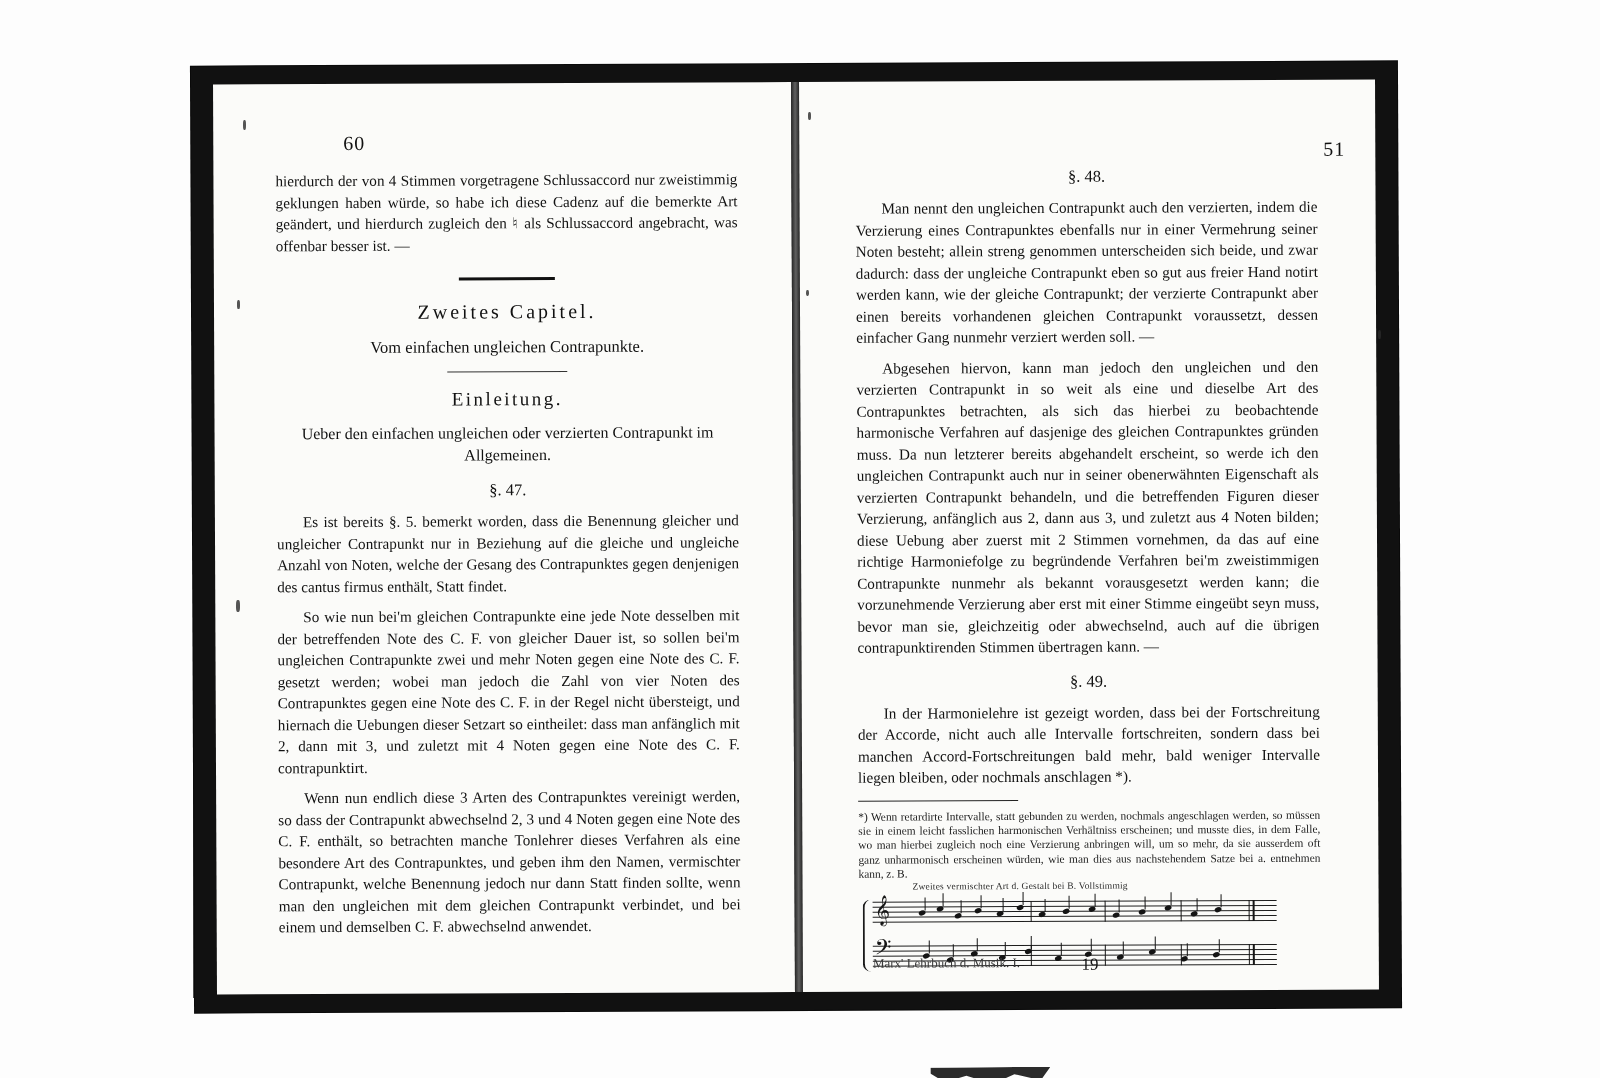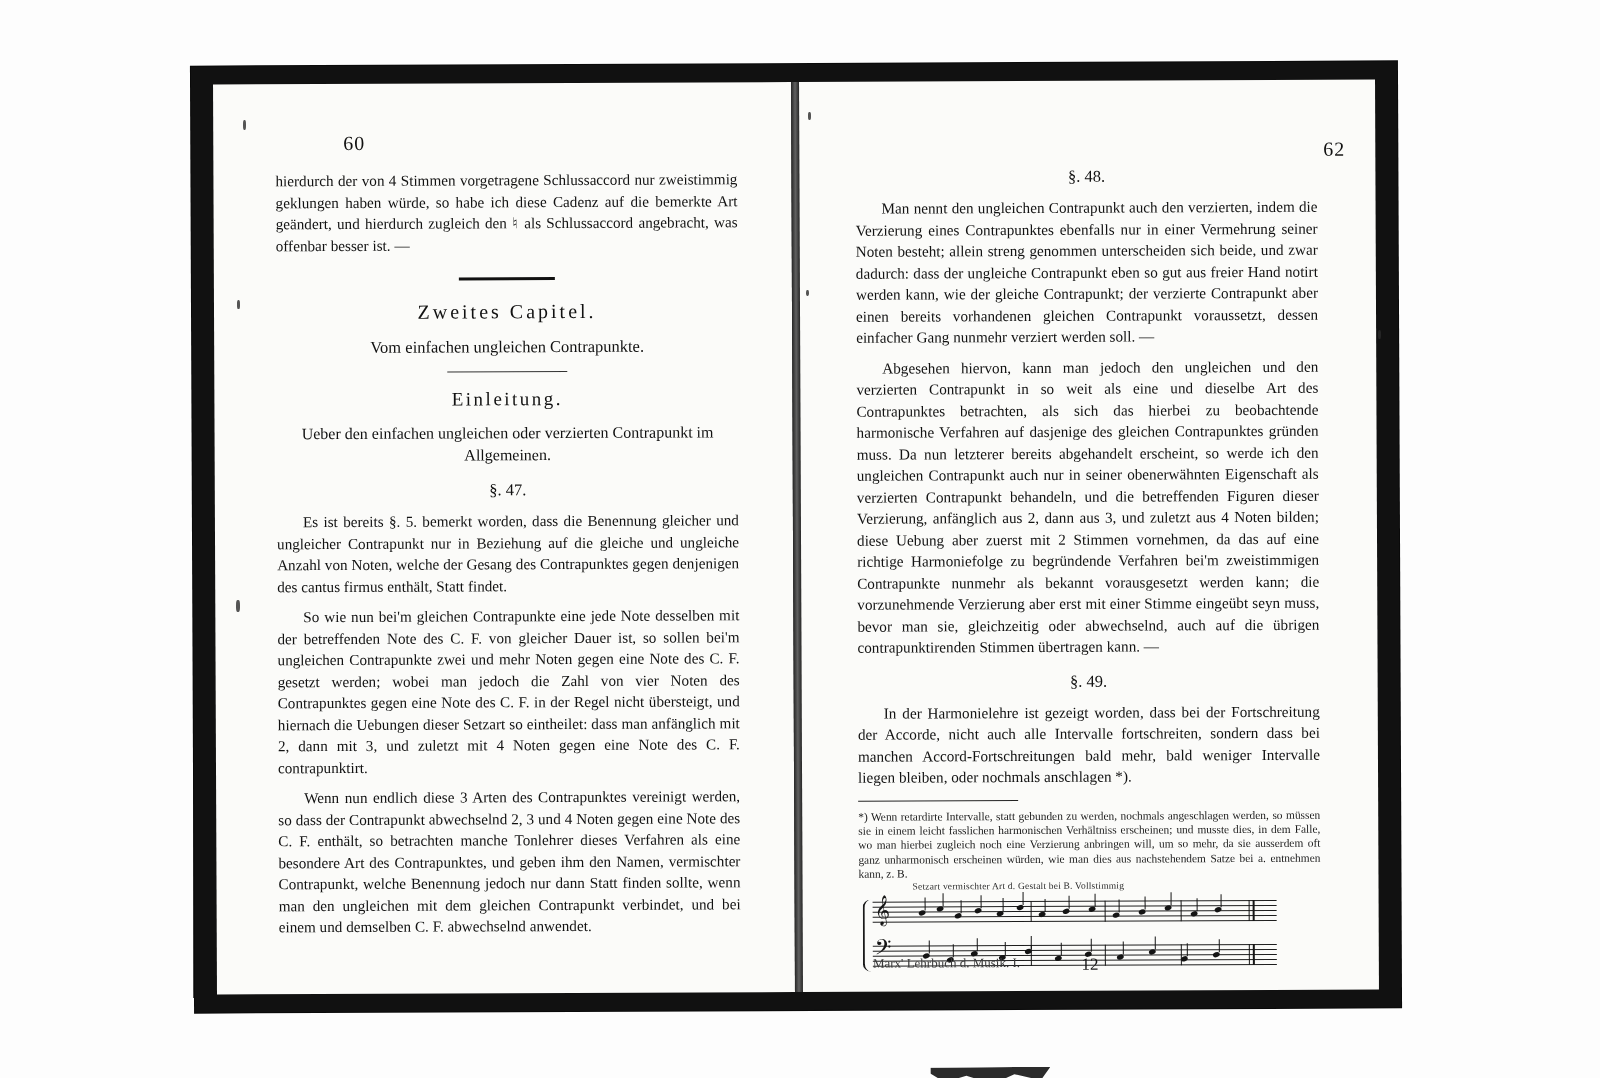--- a/index.html
+++ b/index.html
@@ -230,38 +230,38 @@
 
         <p class="para">Es ist bereits §. 5. bemerkt worden, dass die Benennung gleicher und ungleicher Contrapunkt nur in Beziehung auf die gleiche und ungleiche Anzahl von Noten, welche der Gesang des Contrapunktes gegen denjenigen des cantus firmus enthält, Statt findet.</p>
         <p class="para">So wie nun bei'm gleichen Contrapunkte eine jede Note desselben mit der betreffenden Note des C. F. von gleicher Dauer ist, so sollen bei'm ungleichen Contrapunkte zwei und mehr Noten gegen eine Note des C. F. gesetzt werden; wobei man jedoch die Zahl von vier Noten des Contrapunktes gegen eine Note des C. F. in der Regel nicht übersteigt, und hiernach die Uebungen dieser Setzart so eintheilet: dass man anfänglich mit 2, dann mit 3, und zuletzt mit 4 Noten gegen eine Note des C. F. contrapunktirt.</p>
         <p class="para">Wenn nun endlich diese 3 Arten des Contrapunktes vereinigt werden, so dass der Contrapunkt abwechselnd 2, 3 und 4 Noten gegen eine Note des C. F. enthält, so betrachten manche Tonlehrer dieses Verfahren als eine besondere Art des Contrapunktes, und geben ihm den Namen, vermischter Contrapunkt, welche Benennung jedoch nur dann Statt finden sollte, wenn man den ungleichen mit dem gleichen Contrapunkt verbindet, und bei einem und demselben C. F. abwechselnd anwendet.</p>
       </div>
     </div>
 
     <div id="gutter"></div>
 
     <div id="page-right">
-      <div class="folio" id="folio-right">62</div>
+      <div class="folio" id="folio-right">51</div>
 
       <div class="col" id="col-right">
 
         <p class="paragraph-number" style="margin-top:0;">§. 48.</p>
 
         <p class="para">Man nennt den ungleichen Contrapunkt auch den verzierten, indem die Verzierung eines Contrapunktes ebenfalls nur in einer Vermehrung seiner Noten besteht; allein streng genommen unterscheiden sich beide, und zwar dadurch: dass der ungleiche Contrapunkt eben so gut aus freier Hand notirt werden kann, wie der gleiche Contrapunkt; der verzierte Contrapunkt aber einen bereits vorhandenen gleichen Contrapunkt voraussetzt, dessen einfacher Gang nunmehr verziert werden soll. —</p>
         <p class="para">Abgesehen hiervon, kann man jedoch den ungleichen und den verzierten Contrapunkt in so weit als eine und dieselbe Art des Contrapunktes betrachten, als sich das hierbei zu beobachtende harmonische Verfahren auf dasjenige des gleichen Contrapunktes gründen muss. Da nun letzterer bereits abgehandelt erscheint, so werde ich den ungleichen Contrapunkt auch nur in seiner obenerwähnten Eigenschaft als verzierten Contrapunkt behandeln, und die betreffenden Figuren dieser Verzierung, anfänglich aus 2, dann aus 3, und zuletzt aus 4 Noten bilden; diese Uebung aber zuerst mit 2 Stimmen vornehmen, da das auf eine richtige Harmoniefolge zu begründende Verfahren bei'm zweistimmigen Contrapunkte nunmehr als bekannt vorausgesetzt werden kann; die vorzunehmende Verzierung aber erst mit einer Stimme eingeübt seyn muss, bevor man sie, gleichzeitig oder abwechselnd, auch auf die übrigen contrapunktirenden Stimmen übertragen kann. —</p>
 
         <p class="paragraph-number">§. 49.</p>
 
         <p class="para">In der Harmonielehre ist gezeigt worden, dass bei der Fortschreitung der Accorde, nicht auch alle Intervalle fortschreiten, sondern dass bei manchen Accord-Fortschreitungen bald mehr, bald weniger Intervalle liegen bleiben, oder nochmals anschlagen *).</p>
 
         <hr class="footnote-rule">
         <p class="footnote">*) Wenn retardirte Intervalle, statt gebunden zu werden, nochmals angeschlagen werden, so müssen sie in einem leicht fasslichen harmonischen Verhältniss erscheinen; und musste dies, in dem Falle, wo man hierbei zugleich noch eine Verzierung anbringen will, um so mehr, da sie ausserdem oft ganz unharmonisch erscheinen würden, wie man dies aus nachstehendem Satze bei a. entnehmen kann, z. B.</p>
 
         <div id="music-example">
-          <div class="music-caption">Setzart vermischter Art d. Gestalt bei B. Vollstimmig</div>
+          <div class="music-caption">Zweites vermischter Art d. Gestalt bei B. Vollstimmig</div>
           <div class="brace"></div>
 
           <div class="stave" style="top:6px;">
             <div class="ln" style="top:0px;"></div>
               <div class="ln" style="top:5px;"></div>
             <div class="ln" style="top:10px;"></div>
               <div class="ln" style="top:15px;"></div>
             <div class="ln" style="top:20px;"></div>
             <span class="clef" style="left:2px;top:-4px;">𝄞</span>
             <div class="notes">
@@ -334,21 +334,21 @@
               <div class="barline" style="left:118px;top:0;height:21px;"></div>
               <div class="barline" style="left:192px;top:0;height:21px;"></div>
               <div class="barline" style="left:268px;top:0;height:21px;"></div>
               <div class="barline" style="left:336px;top:0;height:21px;"></div>
               <div class="barline" style="left:340px;top:0;height:21px;width:2px;"></div>
             </div>
           </div>
         </div>
 
         <div id="sig-left">Marx' Lehrbuch d. Musik. I.</div>
-        <div id="sig-num">12</div>
+        <div id="sig-num">19</div>
       </div>
     </div>
 
   </div>
 
   <div class="speck" style="left:243px;top:120px;width:3px;height:10px;"></div>
   <div class="speck" style="left:237px;top:300px;width:3px;height:9px;"></div>
   <div class="speck" style="left:236px;top:600px;width:4px;height:12px;"></div>
   <div class="speck" style="left:806px;top:290px;width:3px;height:6px;"></div>
   <div class="speck" style="left:808px;top:112px;width:3px;height:8px;"></div>

